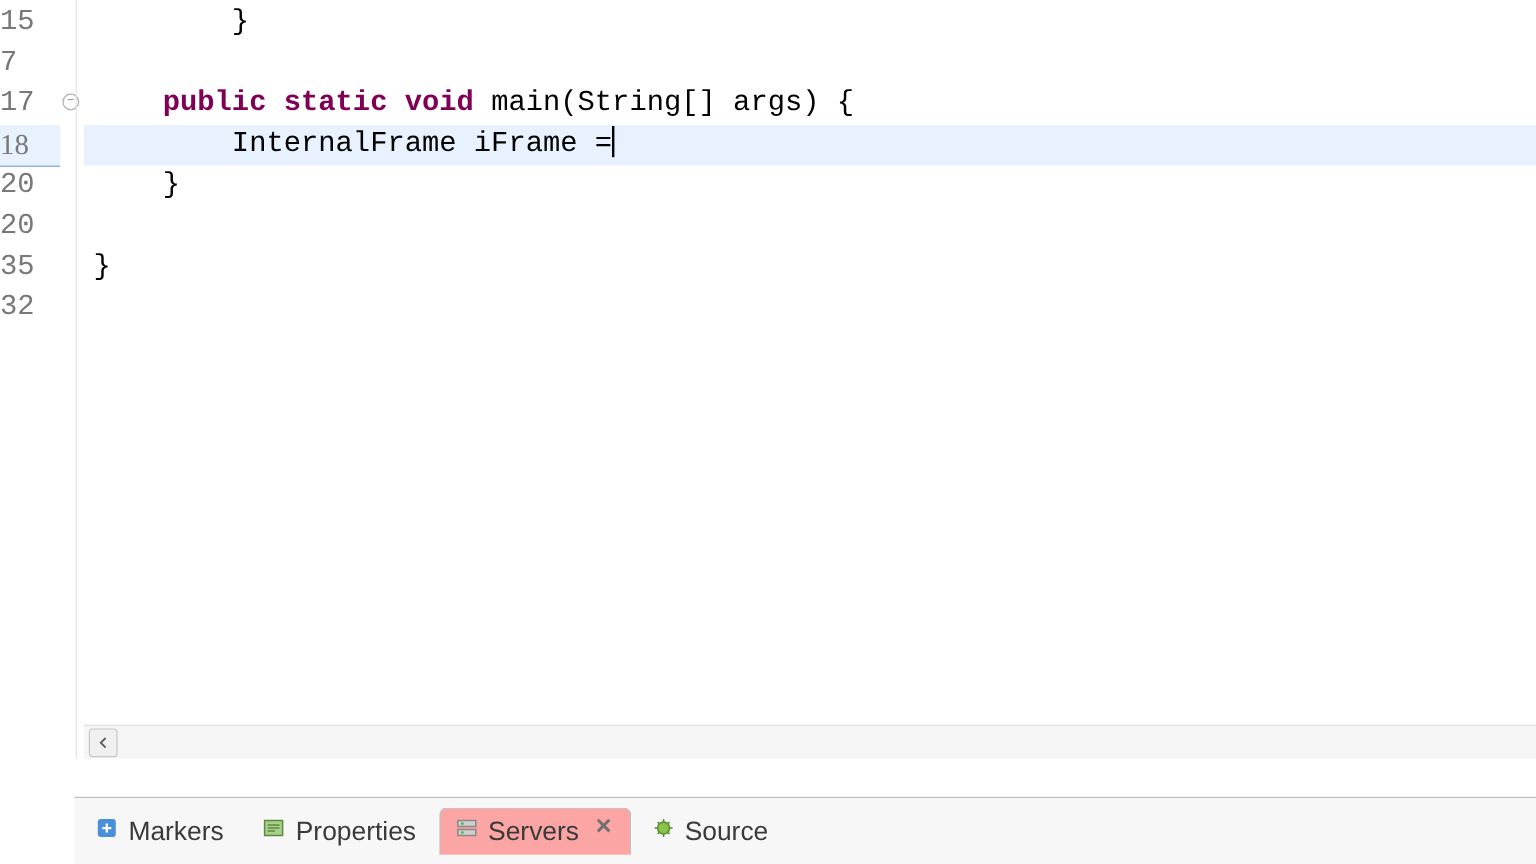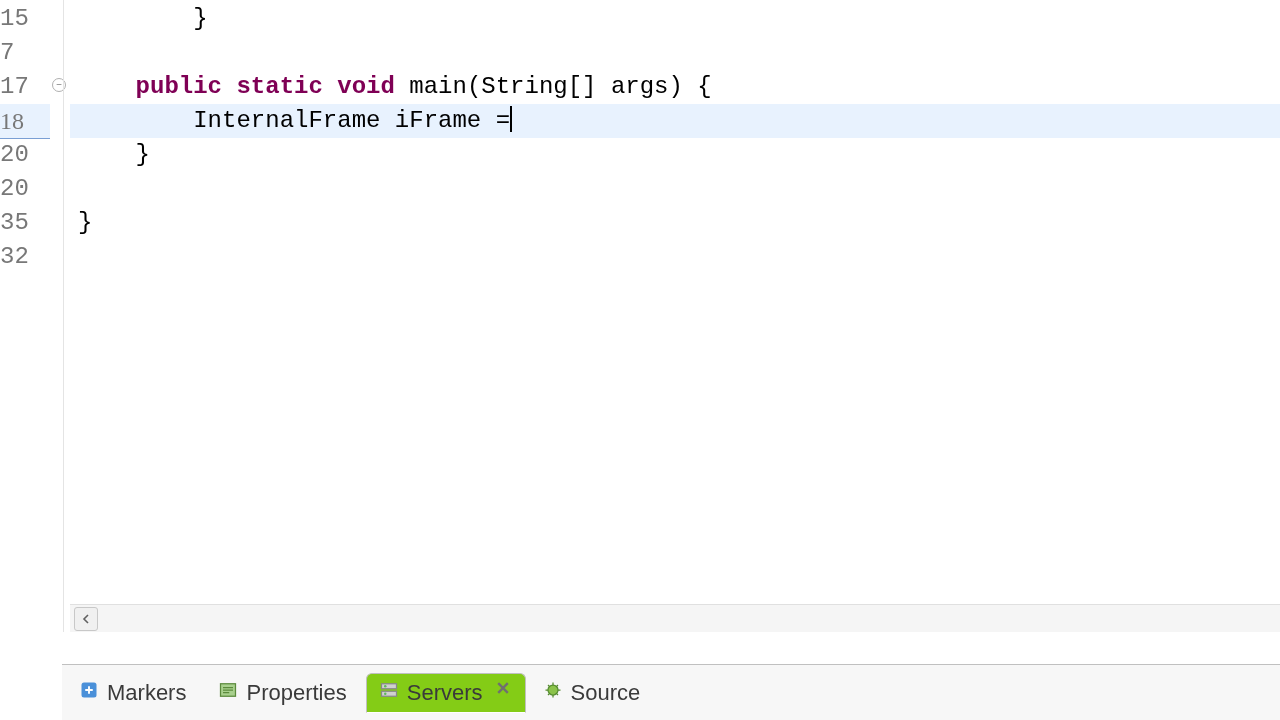--- a/index.html
+++ b/index.html
@@ -138,21 +138,21 @@
     display: flex;
     align-items: flex-start;
     gap: 8px;
     padding: 6px 14px 6px 12px;
     border: 1px solid transparent;
     border-radius: 6px 6px 0 0;
     cursor: pointer;
     margin-right: 4px;
   }
   .tab.active {
-    background: #84cc16;
+    background: #fca5a5;
     border-color: #c0c0c0;
     border-bottom-color: #ffffff;
   }
   .tab .icon {
     width: 20px;
     height: 20px;
     display: inline-flex;
     align-items: center;
     justify-content: center;
   }

